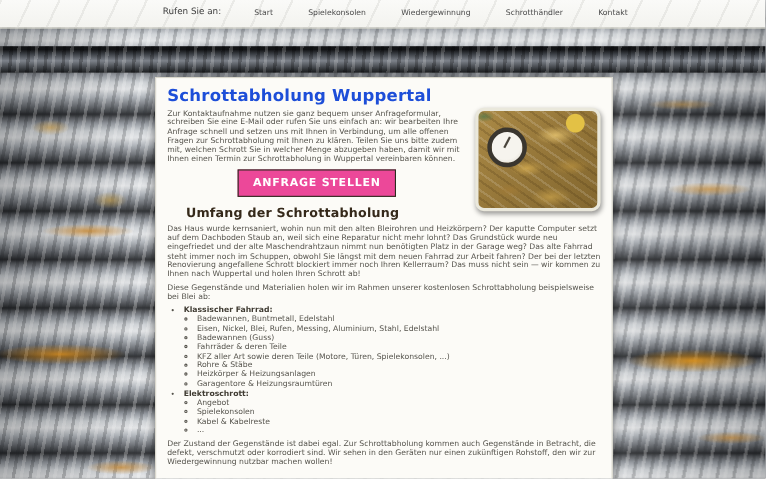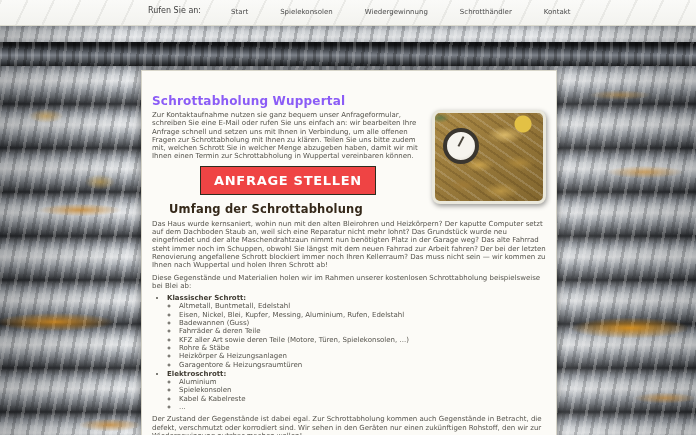--- a/index.html
+++ b/index.html
@@ -52,21 +52,21 @@
   .call-label{font-size:8px;color:#3d3d3d;margin-bottom:3px;}
   .phone{font-size:11px;color:#3a3a3a;letter-spacing:.4px;}
   .nav{display:flex;gap:32px;font-size:7px;color:#4b4b4b;padding-bottom:2px;justify-content:flex-end;}
   .nav span{cursor:pointer;white-space:nowrap;}
   
   .card{
     position:absolute;left:141px;top:70px;width:416px;height:381px;z-index:2;box-sizing:border-box;
     background:#fcfbf7;border:1px solid #d8d6ca;box-shadow:0 0 9px rgba(0,0,0,.5);
     padding:7px 10px 0 10px;
   }
-  h1{font-size:12px;color:#8b5cf6;margin:16px 0 3px;font-weight:bold;letter-spacing:.2px;}
+  h1{font-size:15px;color:#1d4ed8;margin:0 0 3px;font-weight:bold;letter-spacing:.2px;}
   h2{font-size:11.5px;color:#35291a;margin:6px 17px 4px;font-weight:bold;letter-spacing:.2px;}
   p{font-size:7px;line-height:8.3px;color:#55534c;margin:0 0 4px;}
   
   .photo-top{
     float:right;width:108px;height:88px;margin:-1px 0 4px 8px;position:relative;
     border:3px solid #eae8dc;border-radius:8px;box-shadow:1px 2px 5px rgba(0,0,0,.4);
     background-color:#9a7c3e;
     background-image:
       radial-gradient(ellipse 14px 7px at 5px 5px, rgba(94,122,74,.9), rgba(94,122,74,0) 70%),
       radial-gradient(circle 9px at 88px 11px, #e3c145 0 8px, rgba(227,193,69,0) 9px),
@@ -79,21 +79,21 @@
       linear-gradient(135deg,#ab8a46 0%,#97783a 45%,#83672f 100%);
   }
   .gauge{
     position:absolute;left:8px;top:15px;width:28px;height:28px;border-radius:50%;
     background:radial-gradient(circle at 45% 40%, #f6f4ee 60%, #d9d5c8);
     border:4px solid #3a362f;
   }
   .needle{position:absolute;left:13px;top:4px;width:2px;height:11px;background:#4a453c;transform:rotate(28deg);}
   .btn-row{text-align:center;margin:5px 0 7px;}
   .btn{
-    display:inline-block;background:#ef4444;color:#ffffff;font-size:13px;font-weight:bold;
+    display:inline-block;background:#ec4899;color:#ffffff;font-size:10px;font-weight:bold;
     letter-spacing:.7px;padding:6px 13px;border:1px solid #2c2c1e;cursor:pointer;
   }
   
   ul.cats{margin:2px 0 4px 15px;padding:0;}
   ul.cats>li{font-size:7px;line-height:8.3px;color:#55534c;list-style:disc;}
   .cat-label{font-weight:bold;color:#3f3b32;}
   ul.sub{margin:0 0 1px 12px;padding:0;list-style:circle;}
   ul.sub>li{font-size:7px;line-height:8.3px;color:#55534c;}
 </style>
 </head>
@@ -130,36 +130,36 @@
       <span class="btn">ANFRAGE STELLEN</span>
     </div>
   </div>
 
   <h2>Umfang der Schrottabholung</h2>
   <p>Das Haus wurde kernsaniert, wohin nun mit den alten Bleirohren und Heizkörpern? Der kaputte Computer setzt auf dem Dachboden Staub an, weil sich eine Reparatur nicht mehr lohnt? Das Grundstück wurde neu eingefriedet und der alte Maschendrahtzaun nimmt nun benötigten Platz in der Garage weg? Das alte Fahrrad steht immer noch im Schuppen, obwohl Sie längst mit dem neuen Fahrrad zur Arbeit fahren? Der bei der letzten Renovierung angefallene Schrott blockiert immer noch Ihren Kellerraum? Das muss nicht sein — wir kommen zu Ihnen nach Wuppertal und holen Ihren Schrott ab!</p>
   <p>Diese Gegenstände und Materialien holen wir im Rahmen unserer kostenlosen Schrottabholung beispielsweise bei Blei ab:</p>
 
   <ul class="cats">
     <li>
-      <span class="cat-label">Klassischer Schrott:</span>
+      <span class="cat-label">Klassischer Fahrrad:</span>
       <ul class="sub">
-        <li>Altmetall, Buntmetall, Edelstahl</li>
-        <li>Eisen, Nickel, Blei, Kupfer, Messing, Aluminium, Rufen, Edelstahl</li>
+        <li>Badewannen, Buntmetall, Edelstahl</li>
+        <li>Eisen, Nickel, Blei, Rufen, Messing, Aluminium, Stahl, Edelstahl</li>
         <li>Badewannen (Guss)</li>
         <li>Fahrräder &amp; deren Teile</li>
         <li>KFZ aller Art sowie deren Teile (Motore, Türen, Spielekonsolen, ...)</li>
         <li>Rohre &amp; Stäbe</li>
         <li>Heizkörper &amp; Heizungsanlagen</li>
         <li>Garagentore &amp; Heizungsraumtüren</li>
       </ul>
     </li>
     <li>
       <span class="cat-label">Elektroschrott:</span>
       <ul class="sub">
-        <li>Aluminium</li>
+        <li>Angebot</li>
         <li>Spielekonsolen</li>
         <li>Kabel &amp; Kabelreste</li>
         <li>...</li>
       </ul>
     </li>
   </ul>
 
   <p>Der Zustand der Gegenstände ist dabei egal. Zur Schrottabholung kommen auch Gegenstände in Betracht, die defekt, verschmutzt oder korrodiert sind. Wir sehen in den Geräten nur einen zukünftigen Rohstoff, den wir zur Wiedergewinnung nutzbar machen wollen!</p>
 
 </div>

